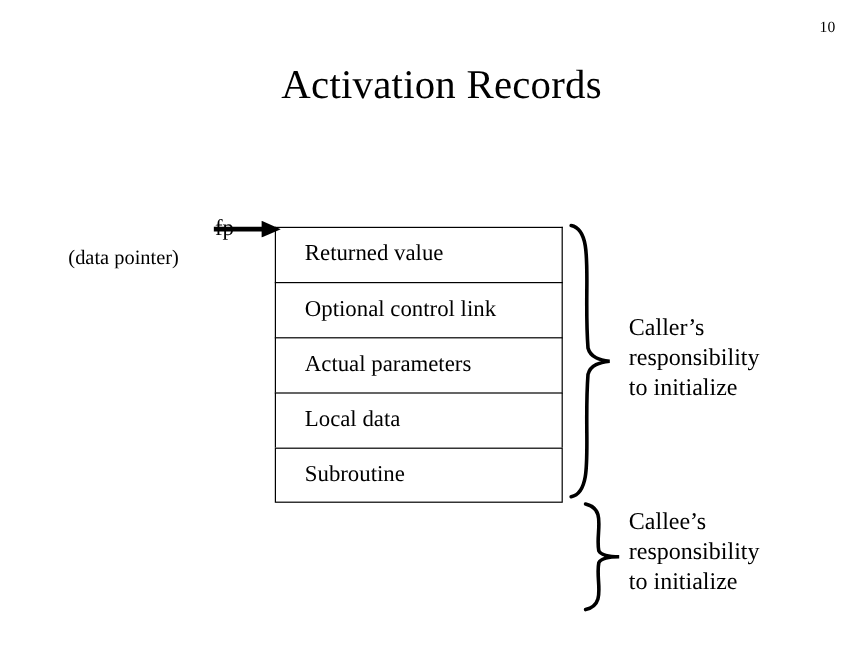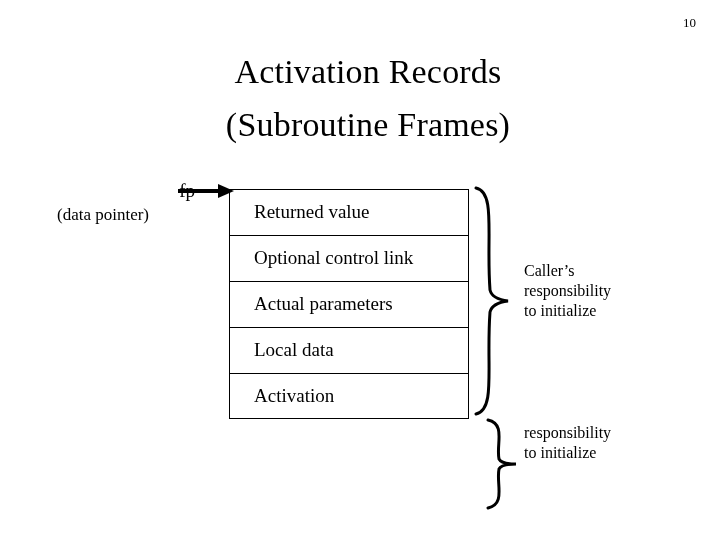--- a/index.html
+++ b/index.html
@@ -104,21 +104,21 @@
     height: 230px;
   }
   .brace-callee {
     left: 486px;
     top: 418px;
     width: 34px;
     height: 92px;
   }
   .note {
     position: absolute;
-    font-size: 16px;
+    font-size: 20px;
     line-height: 1.25;
   }
   .note-caller {
     left: 524px;
     top: 261px;
     width: 190px;
   }
   .note-callee {
     left: 524px;
     top: 423px;
@@ -127,21 +127,20 @@
 </style>
 </head>
 <body>
 
 <div class="slide">
 
   <div class="page-number">10</div>
 
   <div class="title-block">
     <div class="title-line">Activation Records</div>
-    <div class="title-line">(Subroutine Frames)</div>
   </div>
 
   <div class="fp-label">fp</div>
   <div class="fp-sub">(data pointer)</div>
 
   <svg class="fp-arrow" viewBox="0 0 56 14">
     <line x1="0" y1="7" x2="44" y2="7" stroke="#000000" stroke-width="4"></line>
     <polygon points="40,0 56,7 40,14" fill="#000000"></polygon>
   </svg>
 
@@ -152,36 +151,37 @@
     <div class="frame-row">
       <span class="row-label">Optional control link</span>
     </div>
     <div class="frame-row">
       <span class="row-label">Actual parameters</span>
     </div>
     <div class="frame-row">
       <span class="row-label">Local data</span>
     </div>
     <div class="frame-row">
-      <span class="row-label">Activation</span>
+      <span class="row-label">Subroutine</span>
     </div>
   </div>
 
   <svg class="brace brace-caller" viewBox="0 0 40 230" preserveAspectRatio="none">
     <path d="M 2 2 C 22 6, 12 50, 16 104 C 18 112, 26 114, 34 115 C 26 116, 18 118, 16 126 C 12 180, 22 224, 2 228" fill="none" stroke="#000000" stroke-width="3" stroke-linecap="round"></path>
   </svg>
 
   <svg class="brace brace-callee" viewBox="0 0 34 92" preserveAspectRatio="none">
     <path d="M 2 2 C 20 6, 10 26, 13 41 C 15 45, 22 46, 30 46 C 22 46, 15 47, 13 51 C 10 66, 20 86, 2 90" fill="none" stroke="#000000" stroke-width="3" stroke-linecap="round"></path>
   </svg>
 
   <div class="note note-caller">
     <div>Caller’s</div>
     <div>responsibility</div>
     <div>to initialize</div>
   </div>
 
   <div class="note note-callee">
+    <div>Callee’s</div>
     <div>responsibility</div>
     <div>to initialize</div>
   </div>
 
 </div>
 
 </body></html>

